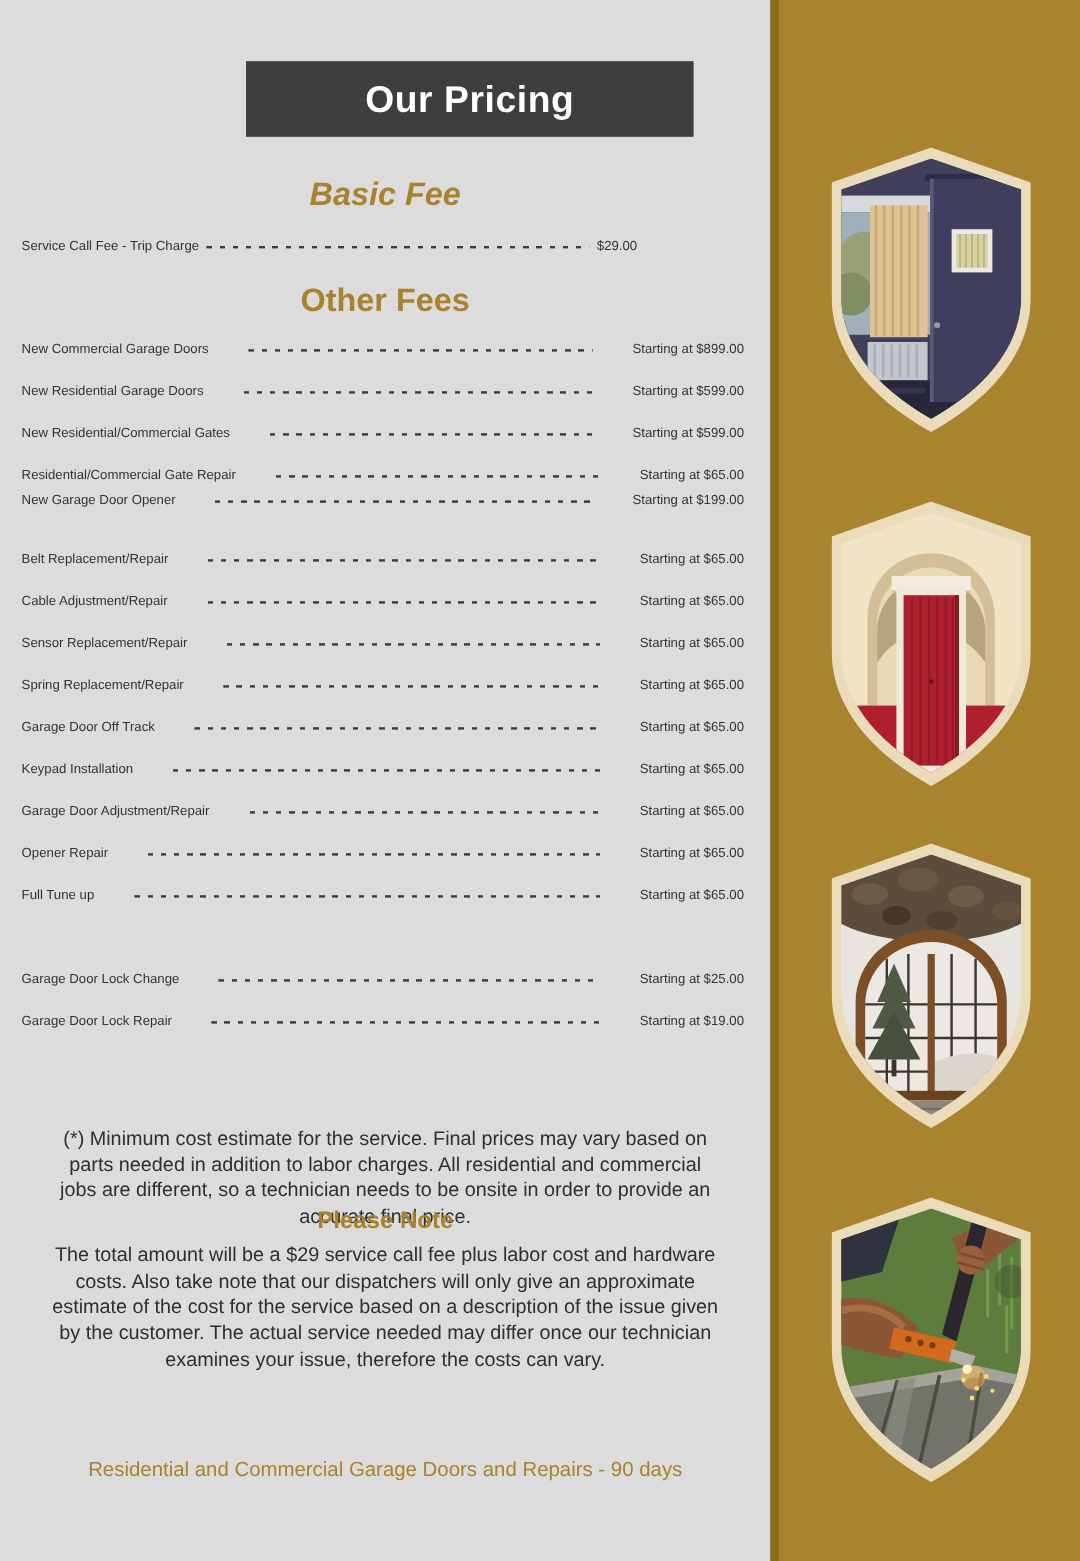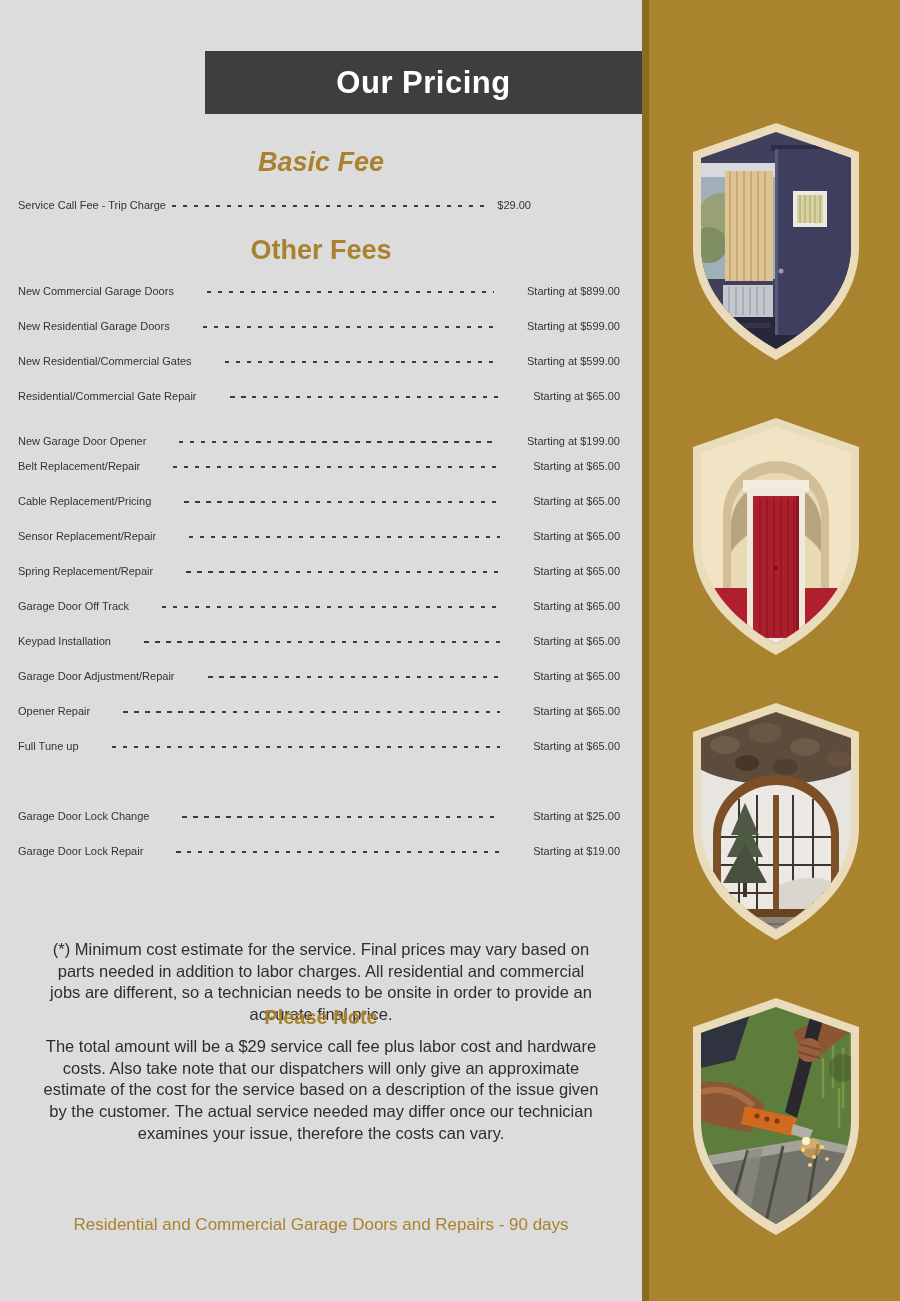--- a/index.html
+++ b/index.html
@@ -11,21 +11,21 @@
   }
   
   #sidebar{
     position:absolute;top:0;left:642px;width:258px;height:1301px;
     background:#a9832e;border-left:7px solid #8b6b20;box-sizing:border-box;
   }
   .shield{position:absolute;width:166px;height:237px;left:693px;}
   #shield1{top:123px;} #shield2{top:418px;} #shield3{top:703px;} #shield4{top:998px;}
   
   #banner{
-    position:absolute;left:205px;top:51px;width:437px;height:63px;
+    position:absolute;left:205px;top:51px;width:373px;height:63px;
     background:#3e3e40;display:flex;align-items:center;justify-content:center;
   }
   #banner .t{color:#fff;font-size:31px;font-weight:bold;letter-spacing:.5px;}
   
   .gold-h{position:absolute;left:0;width:642px;text-align:center;color:#a9822e;font-weight:bold;}
   #basic-heading{top:147px;font-size:27px;font-style:italic;}
   #other-heading{top:235px;font-size:27px;}
   #note-heading{top:1006px;font-size:20px;}
   #warranty-heading{top:1184px;font-size:20px;}
   
@@ -86,32 +86,32 @@
   <div class="fee-row orow" style="top:343px">
       <span class="lbl">New Residential/Commercial Gates</span>
       <span class="leader"></span>
       <span class="prc">Starting at $599.00</span>
     </div>
   <div class="fee-row orow" style="top:378px">
       <span class="lbl">Residential/Commercial Gate Repair</span>
       <span class="leader"></span>
       <span class="prc">Starting at $65.00</span>
     </div>
-  <div class="fee-row orow" style="top:423px">
+  <div class="fee-row orow" style="top:399px">
       <span class="lbl">New Garage Door Opener</span>
       <span class="leader"></span>
       <span class="prc">Starting at $199.00</span>
     </div>
   <div class="fee-row orow" style="top:448px">
       <span class="lbl">Belt Replacement/Repair</span>
       <span class="leader"></span>
       <span class="prc">Starting at $65.00</span>
     </div>
   <div class="fee-row orow" style="top:483px">
-      <span class="lbl">Cable Replacement/Pricing</span>
+      <span class="lbl">Cable Adjustment/Repair</span>
       <span class="leader"></span>
       <span class="prc">Starting at $65.00</span>
     </div>
   <div class="fee-row orow" style="top:518px">
       <span class="lbl">Sensor Replacement/Repair</span>
       <span class="leader"></span>
       <span class="prc">Starting at $65.00</span>
     </div>
   <div class="fee-row orow" style="top:553px">
       <span class="lbl">Spring Replacement/Repair</span>

